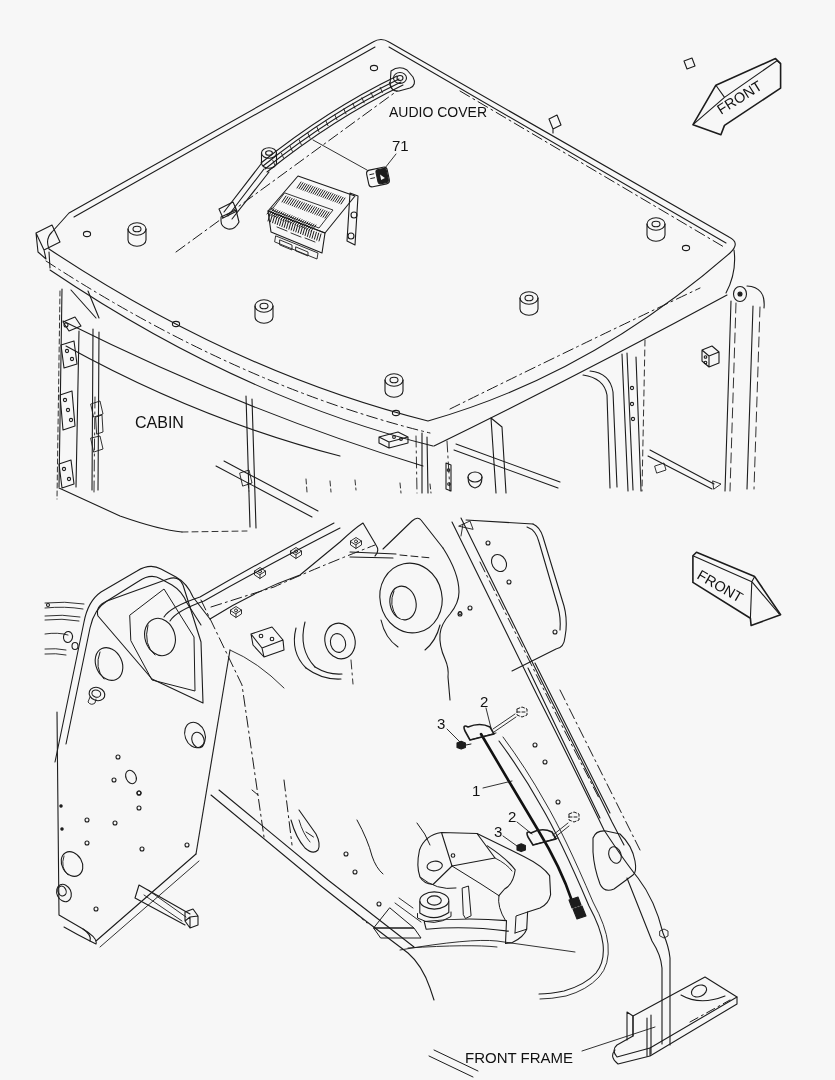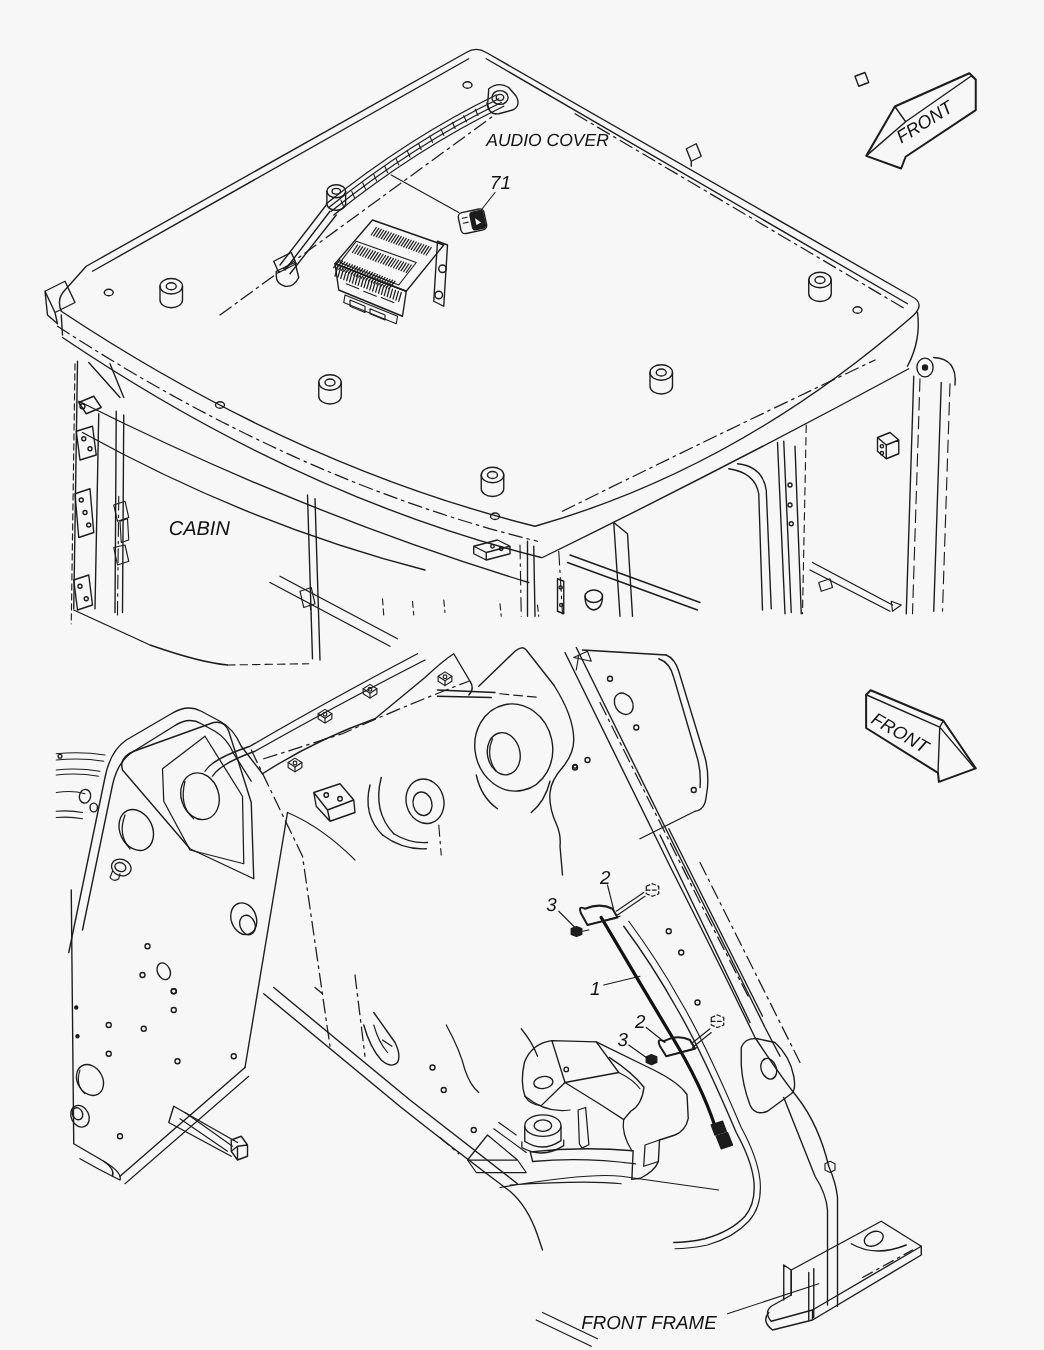--- a/index.html
+++ b/index.html
@@ -1,16 +1,16 @@
 <!DOCTYPE html>
 <html><head>
 <meta charset="utf-8">
 <style>
   html,body{margin:0;padding:0;background:#f7f7f7;}
-  .page{width:833px;height:1080px;position:relative;font-family:"Liberation Sans", sans-serif;font-style:italic;}
+  .page{width:833px;height:1080px;position:relative;font-family:"Liberation Sans", sans-serif;}
   svg{position:absolute;top:0;left:0;}
 </style>
 </head>
 <body>
 <div class="page">
 <svg width="835" height="1080" viewBox="0 0 835 1080">
 
 <rect x="0" y="0" width="835" height="1080" fill="#f7f7f7"></rect>
 <g fill="none" stroke="#1c1c1c" stroke-width="1.1" stroke-linecap="round" stroke-linejoin="round">
 <g id="top-drawing">

